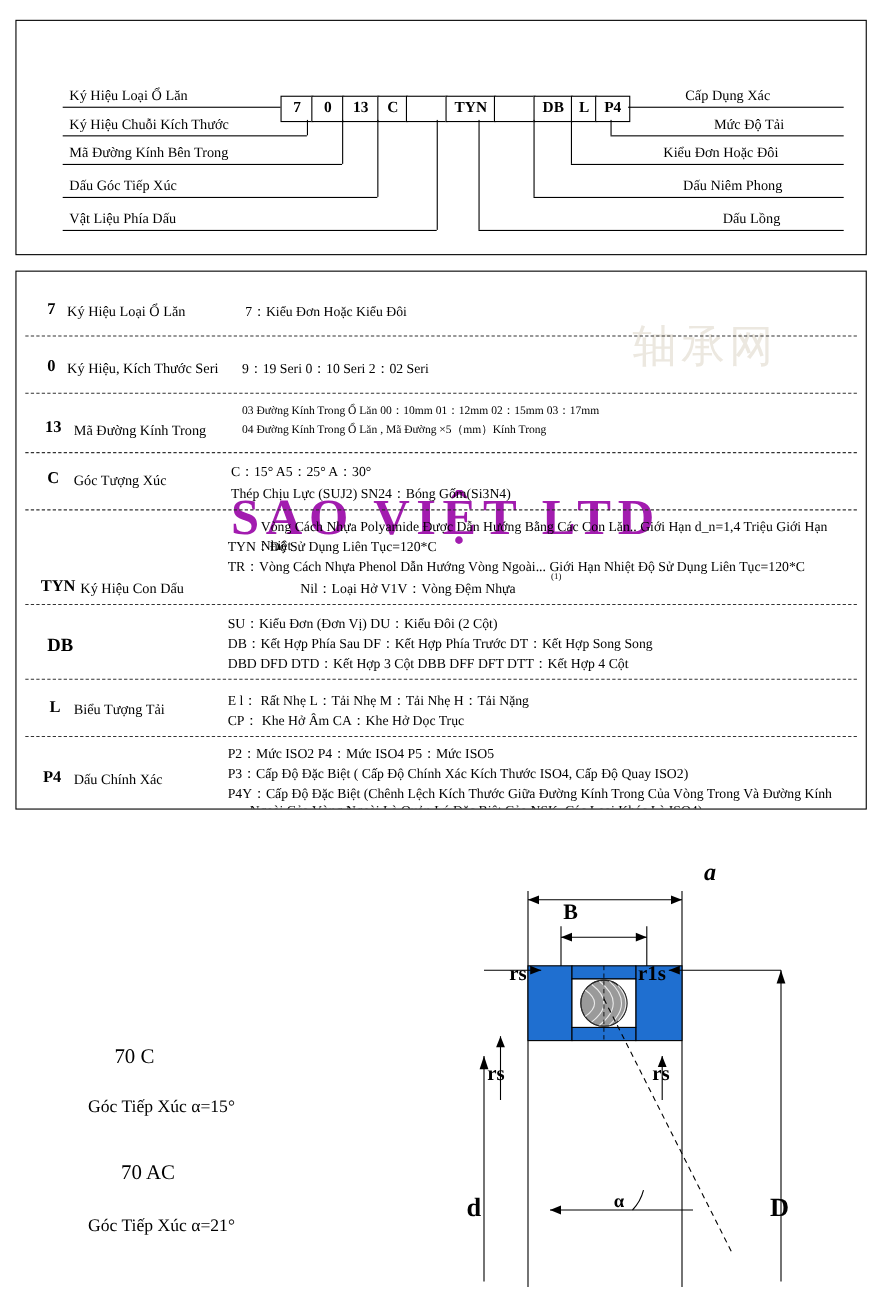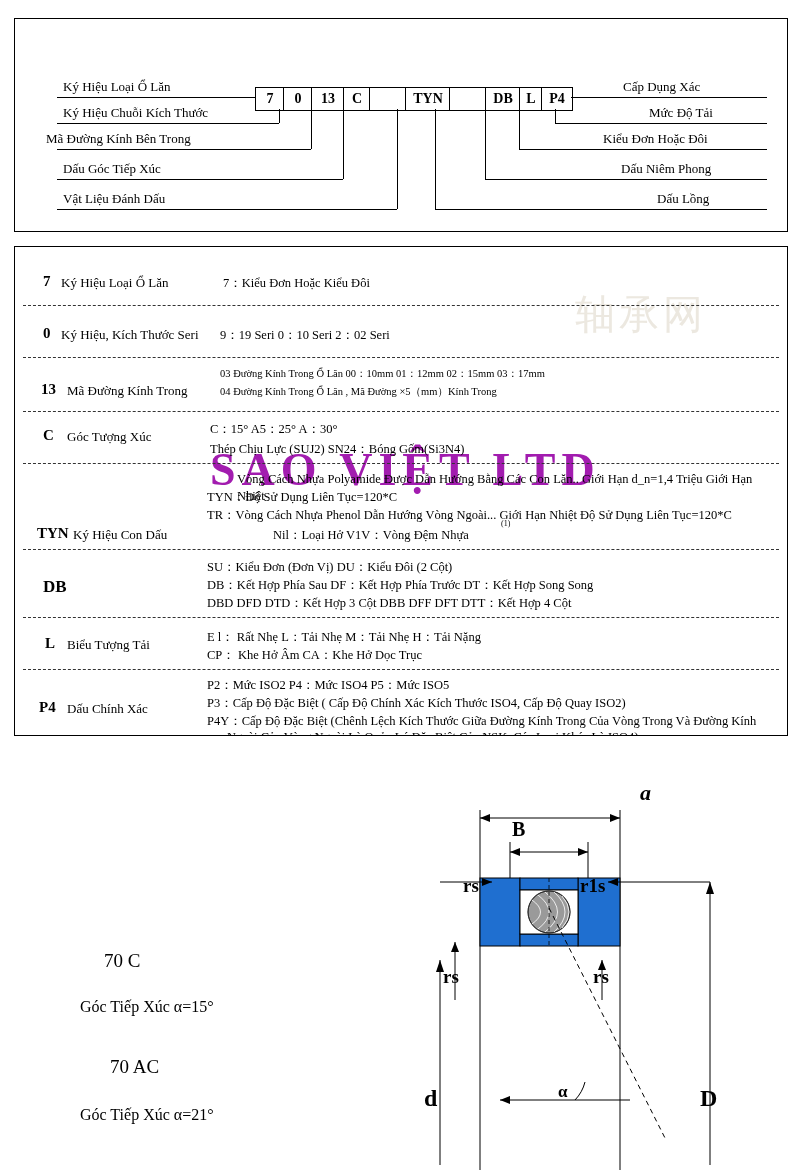--- a/index.html
+++ b/index.html
@@ -44,23 +44,23 @@
     <div class="code-cell" style="left:328px;top:68px;width:26px;">C</div>
     <div class="code-cell" style="left:354px;top:68px;width:36px;"></div>
     <div class="code-cell" style="left:390px;top:68px;width:44px;">TYN</div>
     <div class="code-cell" style="left:434px;top:68px;width:36px;"></div>
     <div class="code-cell" style="left:470px;top:68px;width:34px;">DB</div>
     <div class="code-cell" style="left:504px;top:68px;width:22px;">L</div>
     <div class="code-cell" style="left:526px;top:68px;width:30px;">P4</div>
 
     <div class="lead-label" style="left:48px;top:60px;">Ký Hiệu Loại Ổ Lăn</div>
     <div class="lead-label" style="left:48px;top:86px;">Ký Hiệu Chuỗi Kích Thước</div>
-    <div class="lead-label" style="left:31px;top:112px;">Mã Đường Kính Bên Trong</div>
+    <div class="lead-label" style="left:48px;top:112px;">Mã Đường Kính Bên Trong</div>
     <div class="lead-label" style="left:48px;top:142px;">Dấu Góc Tiếp Xúc</div>
-    <div class="lead-label" style="left:48px;top:172px;">Vật Liệu Đánh Dấu</div>
+    <div class="lead-label" style="left:48px;top:172px;">Vật Liệu Phía Dấu</div>
 
     <div class="hline" style="left:42px;top:78px;width:198px;"></div>
     <div class="hline" style="left:42px;top:104px;width:222px;"></div>
     <div class="vline" style="left:264px;top:90px;height:14px;"></div>
     <div class="hline" style="left:42px;top:130px;width:254px;"></div>
     <div class="vline" style="left:296px;top:90px;height:40px;"></div>
     <div class="hline" style="left:42px;top:160px;width:286px;"></div>
     <div class="vline" style="left:328px;top:90px;height:70px;"></div>
     <div class="hline" style="left:42px;top:190px;width:340px;"></div>
     <div class="vline" style="left:382px;top:90px;height:100px;"></div>

